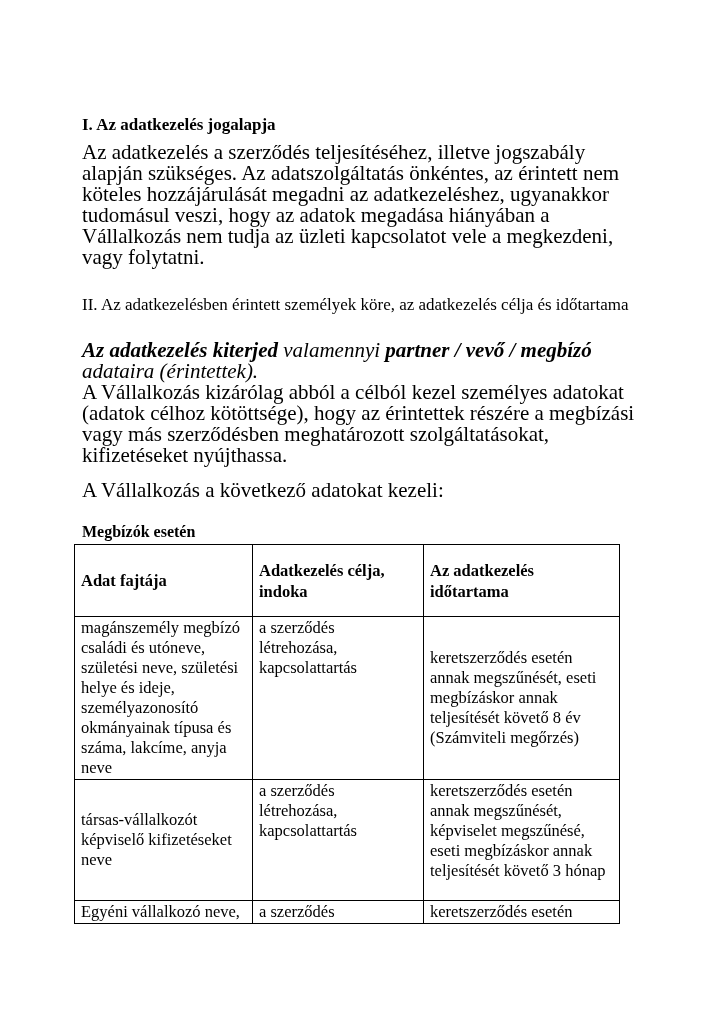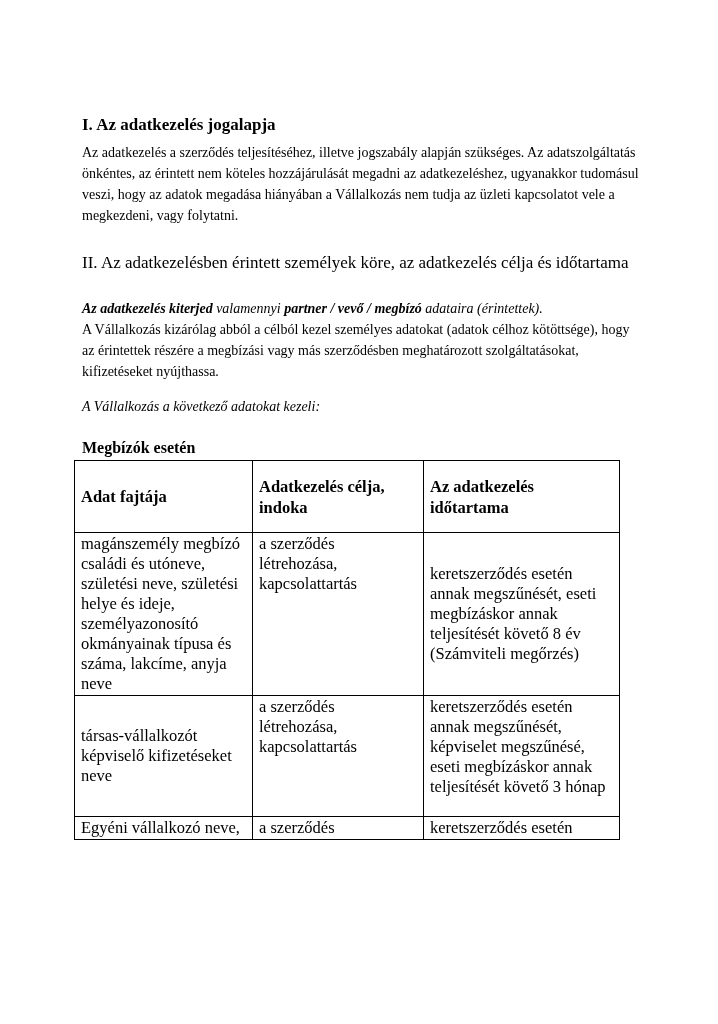--- a/index.html
+++ b/index.html
@@ -21,35 +21,35 @@
     padding: 114px 78px 0 82px;
     border-radius: 16px;
   }
   .h-bold {
     font-size: 17px;
     font-weight: bold;
     line-height: 22px;
     margin: 0;
   }
   .body-par {
-    font-size: 14px;
+    font-size: 21px;
     line-height: 21px;
     margin: 0;
     max-width: 558px;
   }
   .sec2-heading {
     font-size: 17px;
     font-weight: normal;
     line-height: 38px;
     margin: 18px 0 0 0;
     max-width: 558px;
   }
   .mt-scope   { margin-top: 16px; font-style: italic; }
   .mt-purpose { }
-  .mt-lead    { margin-top: 14px; font-style: italic; }
+  .mt-lead    { margin-top: 14px; }
   .table-title {
     font-size: 16px;
     font-weight: bold;
     line-height: 21px;
     margin: 20px 0 0 0;
   }
   table.data-table {
     border-collapse: collapse;
     table-layout: fixed;
     width: 545px;

